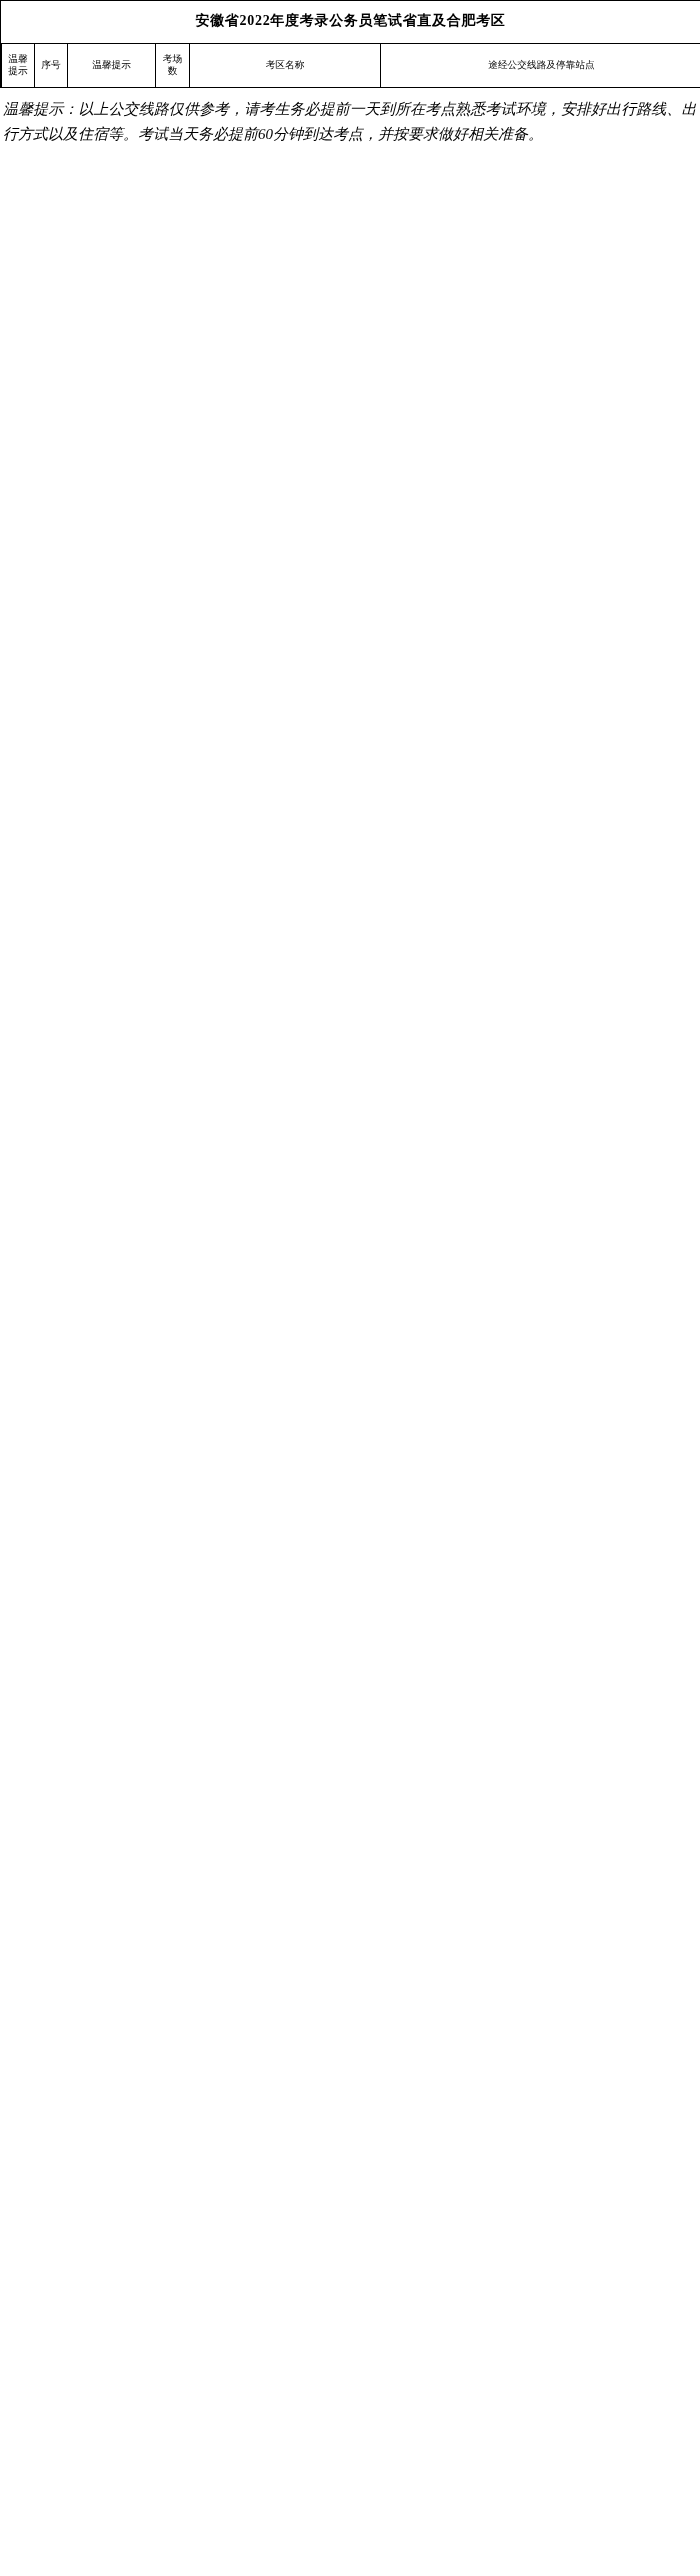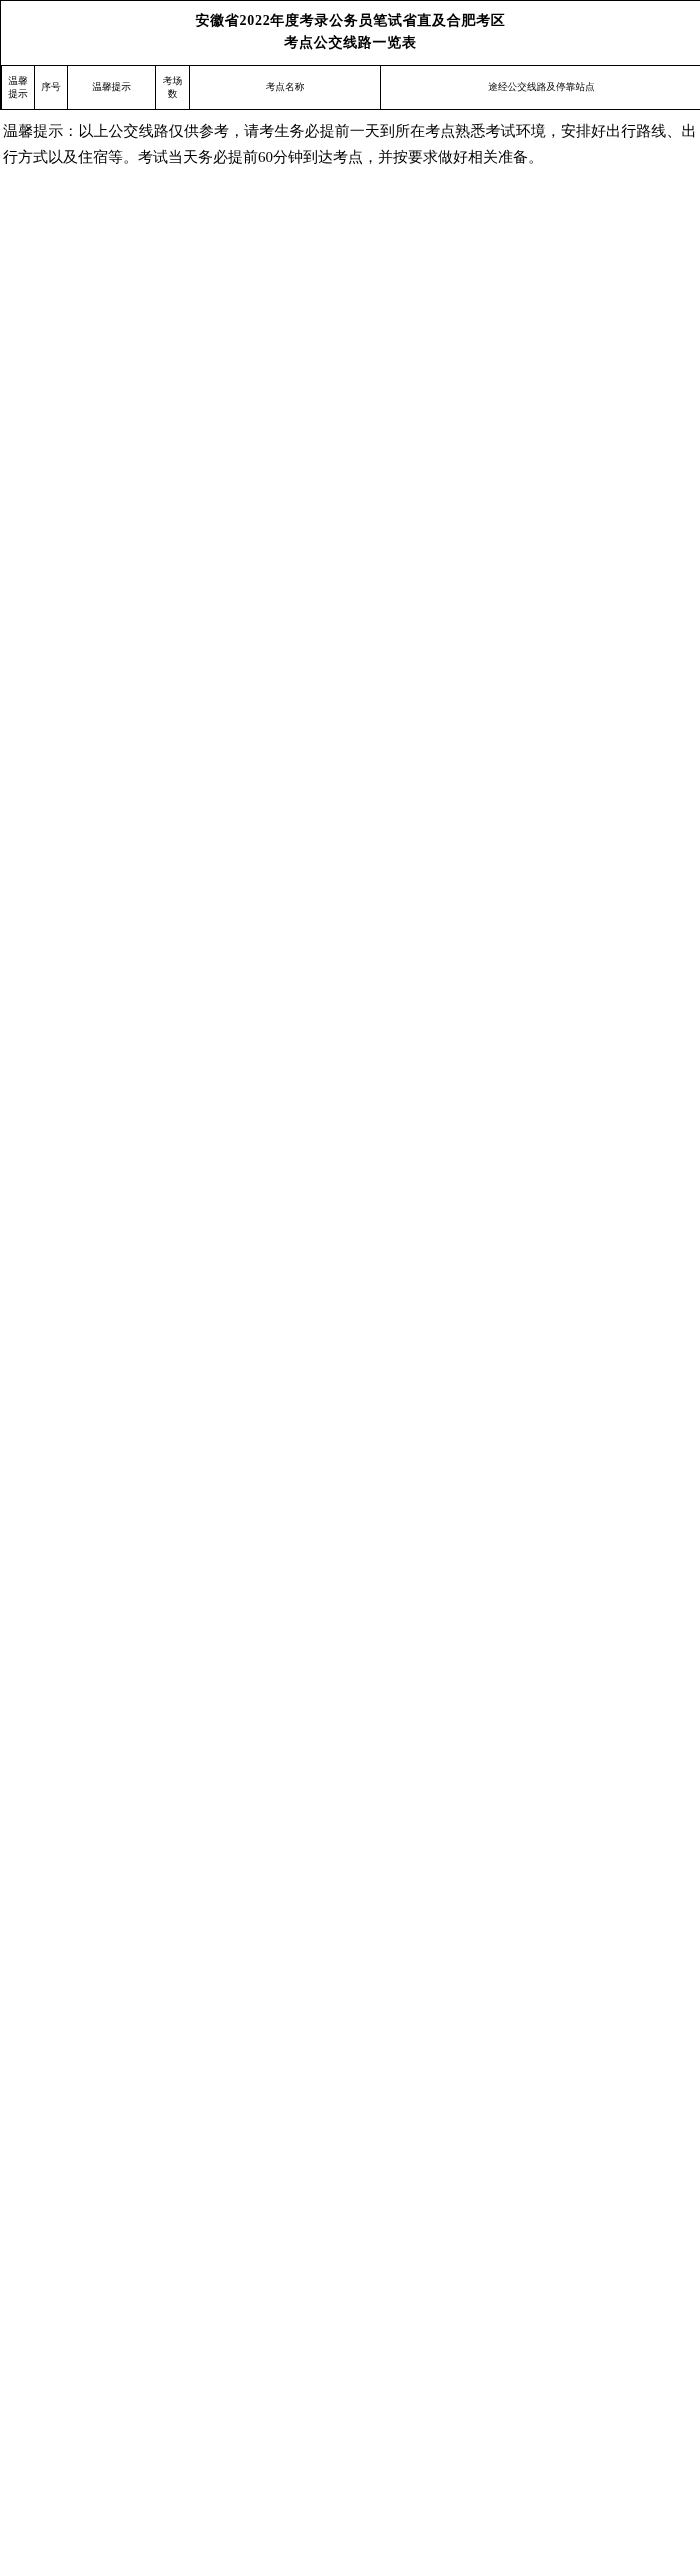--- a/index.html
+++ b/index.html
@@ -9,47 +9,46 @@
   .title-line{font-size:14px;font-weight:700;line-height:1.6;letter-spacing:0.7px;}
   table{border-collapse:collapse;width:701px;table-layout:fixed;border:1.5px solid #000;}
   col.c-region{width:33px;}
   col.c-no{width:33px;}
   col.c-name{width:88px;}
   col.c-rooms{width:34px;}
   col.c-addr{width:191px;}
   col.c-routes{width:322px;}
   th,td{border:0.7px solid #000;font-size:9.7px;vertical-align:middle;padding:1.5px 2.2px;word-break:break-all;}
   th{height:40px;font-weight:400;text-align:center;line-height:12.7px;}
-  .footer-note{padding:9px 4.5px 12px 3px;font-size:15px;line-height:1.7;text-align:justify;}
+  .footer-note{padding:9px 4.5px 12px 3px;font-size:15px;line-height:1.7;text-align:justify;font-style:italic;}
 </style>
 </head>
 <body>
 
 <div class="sheet">
   <div class="title-block">
     <div class="title-line">安徽省2022年度考录公务员笔试省直及合肥考区</div>
-    <div class="title-line">考点公交线路一览表</div>
   </div>
 
   <table>
     <colgroup>
       <col class="c-region">
         <col class="c-no">
         <col class="c-name">
       <col class="c-rooms">
         <col class="c-addr">
         <col class="c-routes">
     </colgroup>
     <thead>
       <tr>
         <th>温馨提示</th>
         <th>序号</th>
         <th>温馨提示</th>
         <th>考场数</th>
-        <th>考点名称</th>
+        <th>考区名称</th>
         <th>途经公交线路及停靠站点</th>
       </tr>
     </thead>
     <tbody id="table-body"></tbody>
   </table>
 </div>
 
 <div class="footer-note">温馨提示：以上公交线路仅供参考，请考生务必提前一天到所在考点熟悉考试环境，安排好出行路线、出行方式以及住宿等。考试当天务必提前60分钟到达考点，并按要求做好相关准备。</div>
 
 

